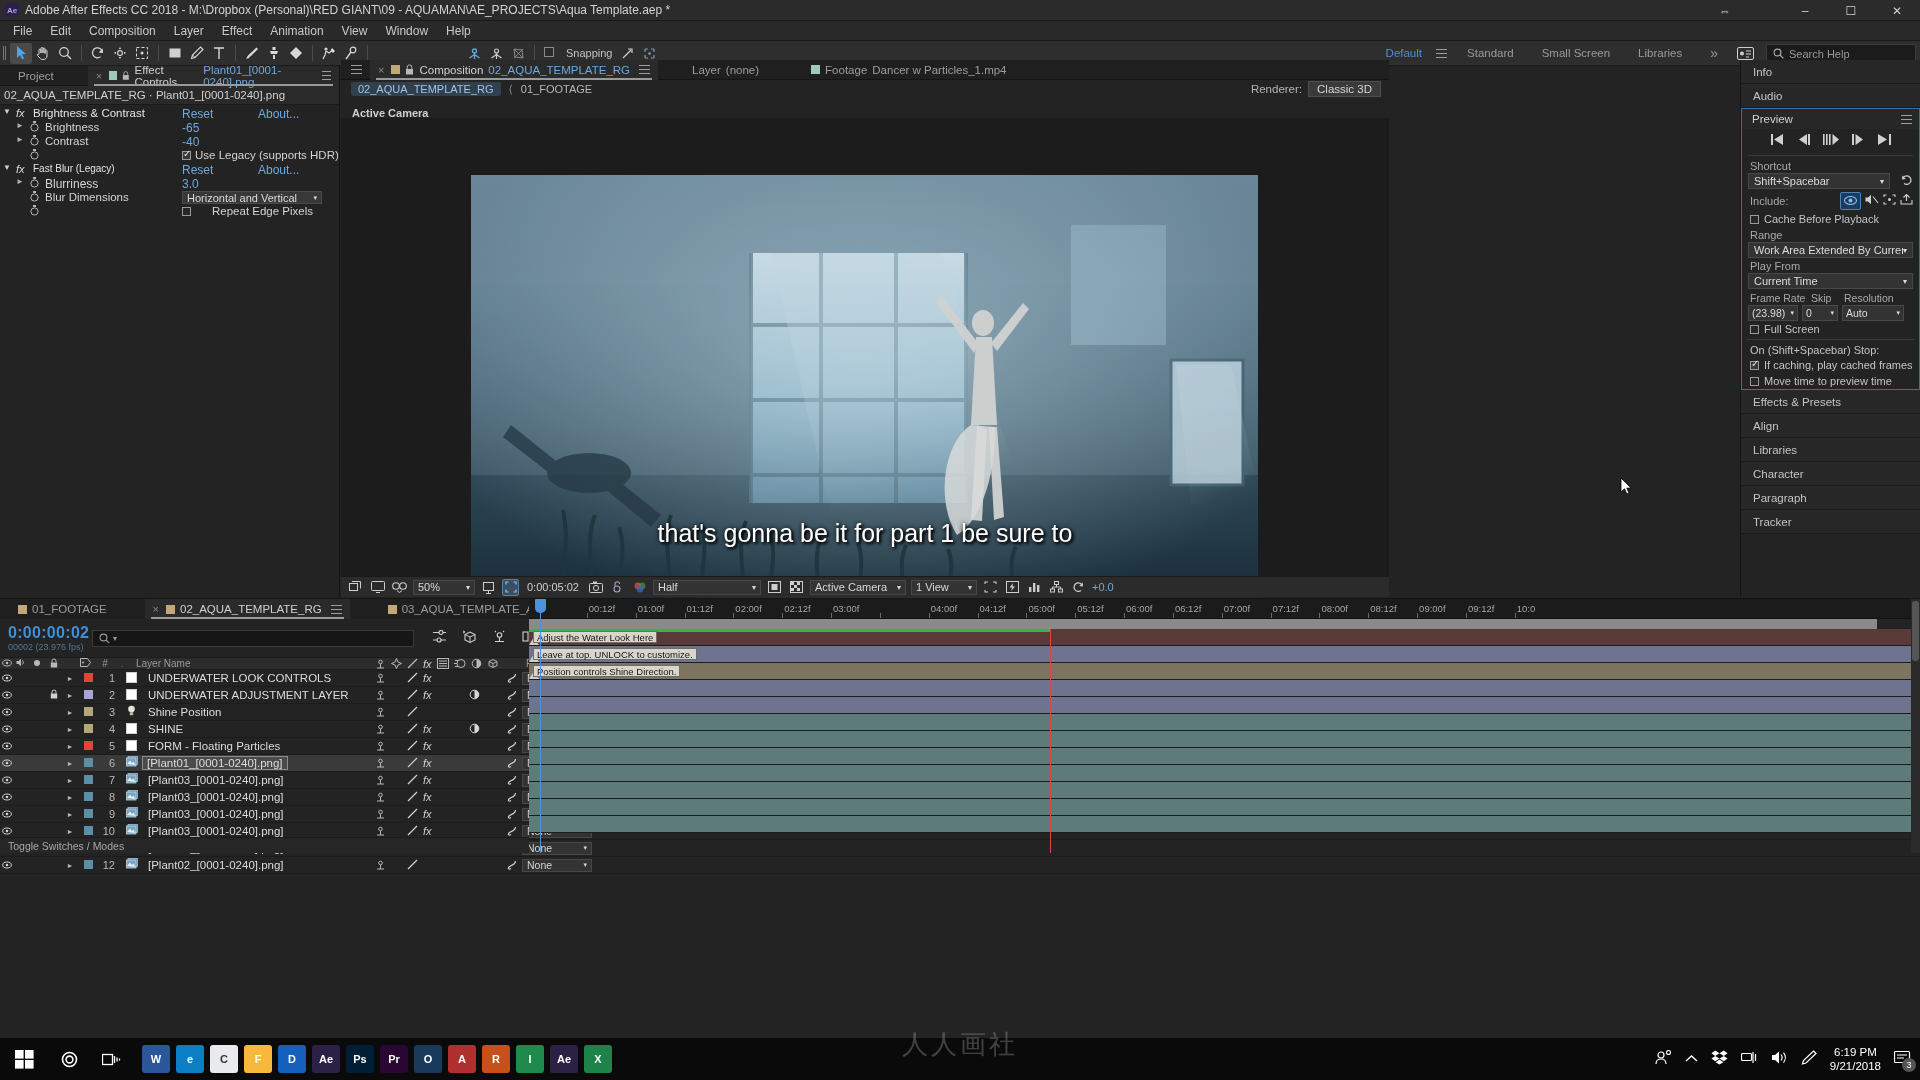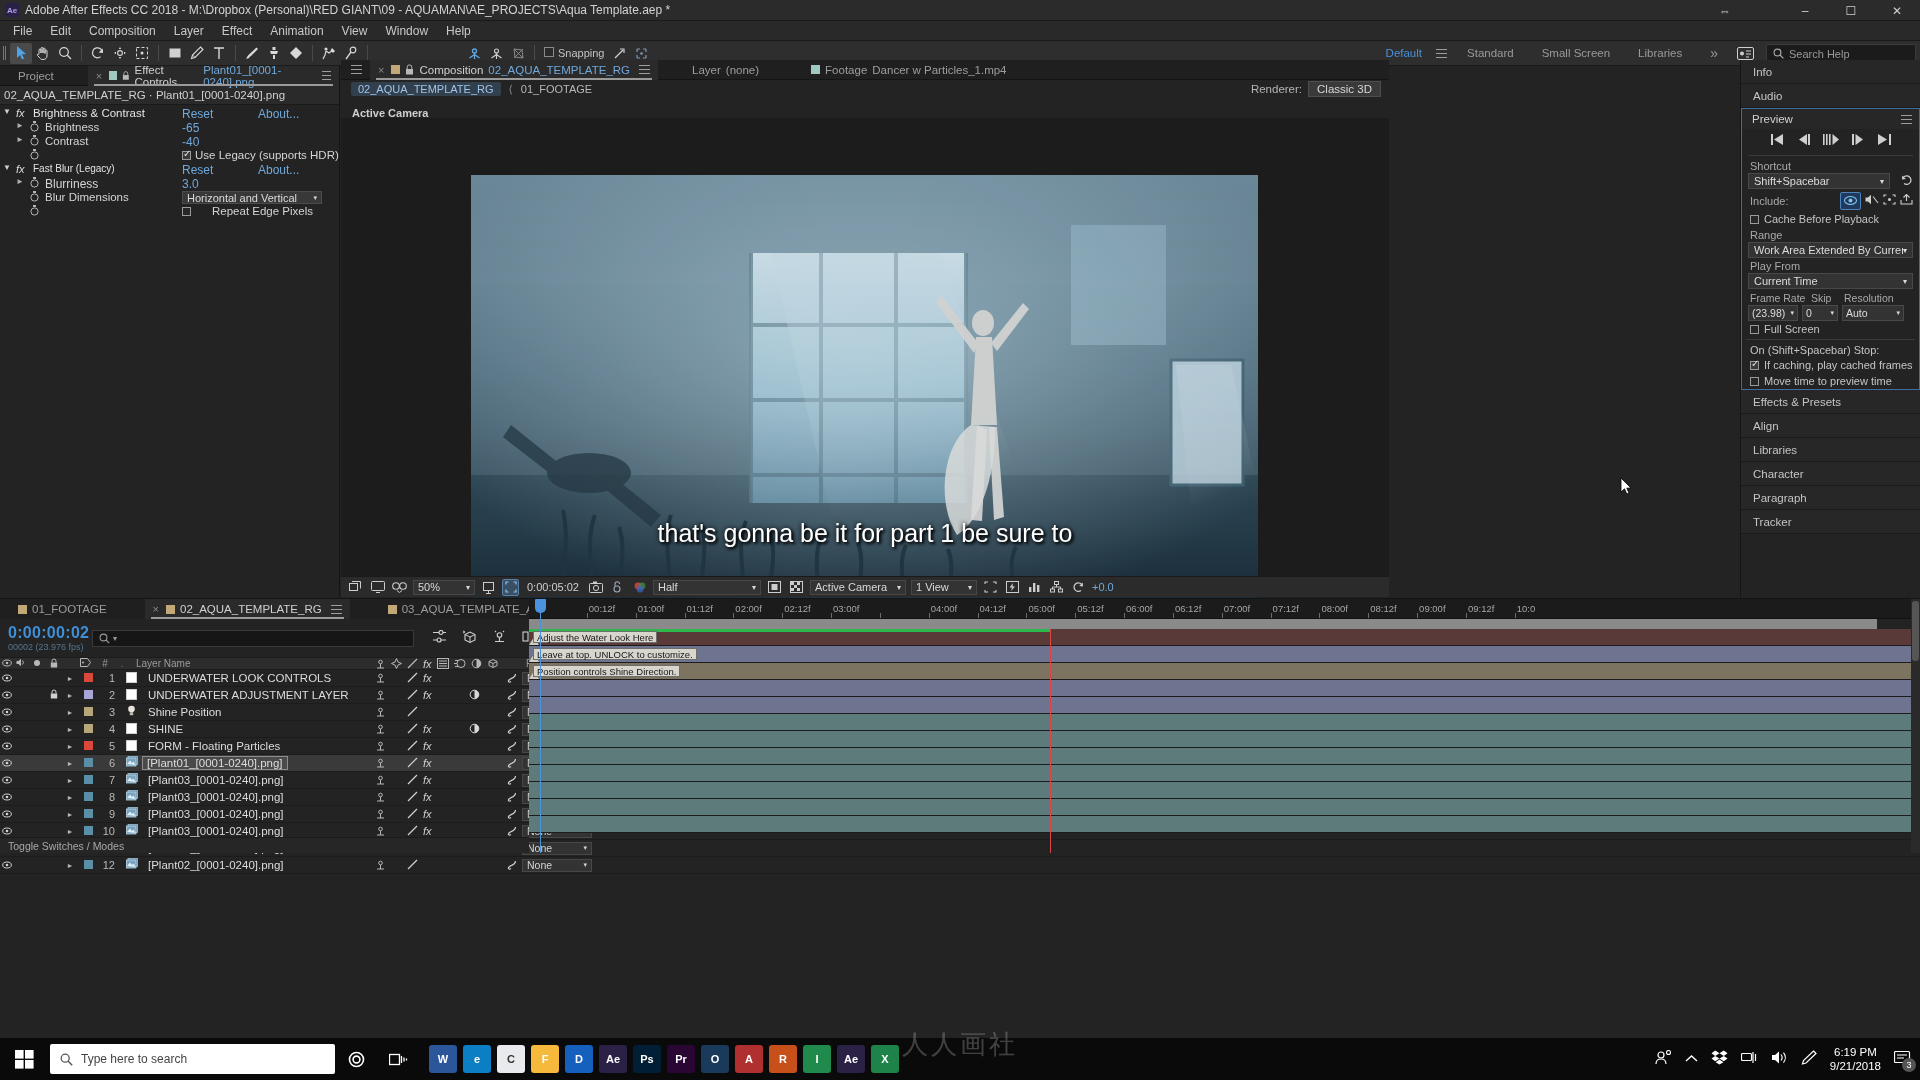--- a/index.html
+++ b/index.html
@@ -35,21 +35,21 @@
   .menu-item { padding: 0 9px; height: 20px; line-height: 20px; font-size: 12px; color: #c9c9c9; cursor: default; }
 
   
   .toolbar { height: 25px; background: #2e2e2e; display: flex; align-items: center;
              border-bottom: 1px solid #1a1a1a; position: relative; }
   .tool { width: 22px; height: 21px; display:flex; align-items:center; justify-content:center;
           color: #d8d8d8; }
   .tool.active { background: #4a4a4a; border-radius: 2px; }
   .tool svg { display:block; }
   .tb-sep { width: 1px; height: 16px; background: #4a4a4a; margin: 0 5px; }
-  .snapping { display:flex; gap:4px; font-size: 11px; color:#c2c2c2; padding:0 4px; }
+  .snapping { display:flex; gap:12px; font-size: 11px; color:#c2c2c2; padding:0 4px; }
   .chk-sm { width: 10px; height: 10px; border: 1px solid #8a8a8a; background: #2a2a2a; display:inline-block; }
   .ws-bar { position:absolute; right: 0; top:0; height:25px; display:flex; align-items:center; }
   .ws-item { padding: 0 14px; font-size: 11.5px; color: #9a9a9a; height:25px; line-height:25px; }
   .ws-item.active { color: #4a90d9; }
   .searchhelp { display:flex; align-items:center; gap:5px; width: 150px; height: 19px;
                 background: #1b1b1b; border:1px solid #3a3a3a; border-radius:2px; padding: 0 6px;
                 color:#9a9a9a; font-size: 11px; margin-left:8px; margin-right: 4px; }
 
   
   .panel-tabbar { height: 20px; background: #1f1f1f; display:flex; align-items:center;
@@ -1608,27 +1608,20 @@
 
   <div class="taskbar">
     <div class="start">
       <svg width="19" height="19" viewBox="0 0 19 19">
           <rect x="0" y="0" width="8.6" height="8.6" fill="#fff"></rect>
           <rect x="10" y="0" width="8.6" height="8.6" fill="#fff"></rect>
           <rect x="0" y="10" width="8.6" height="8.6" fill="#fff"></rect>
           <rect x="10" y="10" width="8.6" height="8.6" fill="#fff"></rect>
         </svg>
     </div>
-    <div class="tb-search">
-      <svg width="13" height="13" viewBox="0 0 13 13">
-          <circle cx="5.2" cy="5.2" r="4" fill="none" stroke="#555" stroke-width="1.3"></circle>
-          <line x1="8.2" y1="8.2" x2="12.2" y2="12.2" stroke="#555" stroke-width="1.4"></line>
-        </svg>
-      <span>Type here to search</span>
-    </div>
     <div class="tb-ico">
       <svg width="17" height="17" viewBox="0 0 17 17">
           <circle cx="8.5" cy="8.5" r="7" fill="none" stroke="#fff" stroke-width="1.6"></circle>
           <circle cx="8.5" cy="8.5" r="3.4" fill="none" stroke="#fff" stroke-width="1.6"></circle>
         </svg>
     </div>
     <div class="tb-ico">
       <svg width="19" height="15" viewBox="0 0 19 15">
           <rect x="0.5" y="2.5" width="10" height="10" fill="none" stroke="#fff" stroke-width="1.3"></rect>
           <path d="M12.5 4 v7 M15 5.5 v4 M17.5 6.5 v2" stroke="#fff" stroke-width="1.3"></path>

